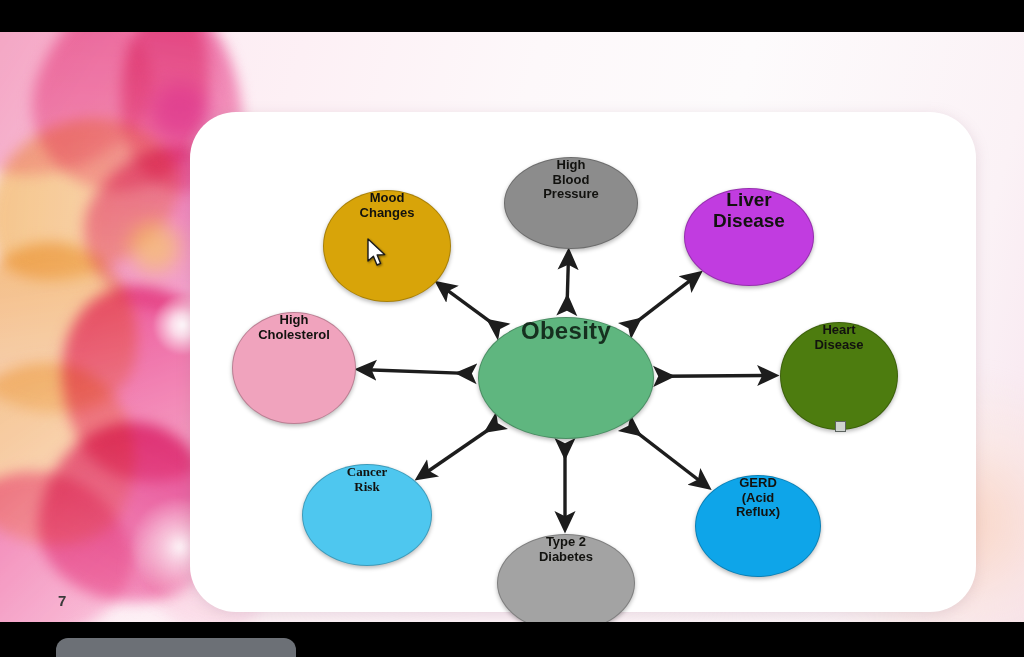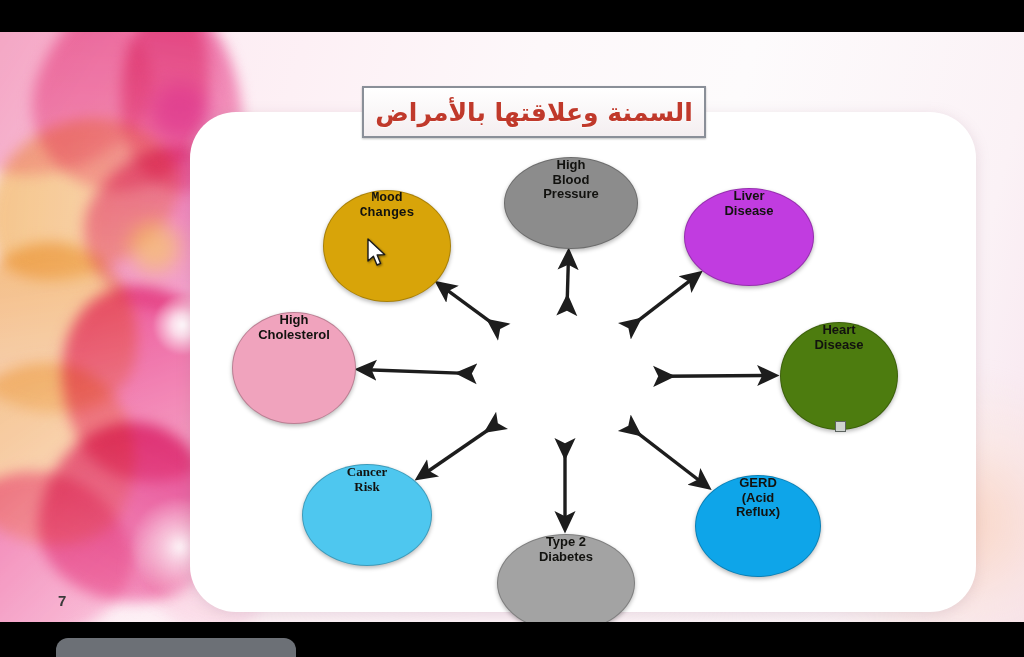--- a/index.html
+++ b/index.html
@@ -131,23 +131,20 @@
       <div class="petal" style="left:-70px;top:440px;width:200px;height:170px;background:linear-gradient(150deg,#ef4f9b,#fbc3dd);transform:rotate(-14deg);opacity:.72;"></div>
       <div class="petal2" style="left:150px;top:50px;width:60px;height:60px;background:#d8208a;opacity:.45;"></div>
       <div class="petal2" style="left:130px;top:190px;width:50px;height:50px;background:#f7d84a;opacity:.5;"></div>
       <div class="petal" style="left:150px;top:480px;width:120px;height:120px;background:linear-gradient(160deg,#f9c1d8,#fde6f0);transform:rotate(18deg);opacity:.6;"></div>
       <div id="bloom-star"></div>
       <div id="bloom-star2"></div>
       <div id="right-wash"></div>
       <div id="bottom-wash"></div>
     </div>
 
-    <div id="title-plaque">
-      <div id="title-text">السمنة وعلاقتها بالأمراض</div>
-    </div>
 
     <div id="card"></div>
 
     <div id="diagram">
       <svg id="arrows" viewBox="0 0 786 500">
         <defs>
           <marker id="ah" markerWidth="7" markerHeight="7" refX="3.2" refY="3.5" orient="auto" markerUnits="strokeWidth">
             <path d="M6.6,3.5 L0,0.4 L1.5,3.5 L0,6.6 Z" fill="#1d1d1d"></path>
           </marker>
         </defs>
@@ -157,46 +154,49 @@
             <line x1="443.0" y1="212.6" x2="503.6" y2="165.9"></line>
             <line x1="474.0" y1="264.3" x2="578.0" y2="263.5"></line>
             <line x1="442.9" y1="317.4" x2="512.5" y2="371.0"></line>
             <line x1="375.0" y1="337.0" x2="375.0" y2="410.0"></line>
             <line x1="303.1" y1="314.5" x2="234.1" y2="362.0"></line>
             <line x1="276.1" y1="261.4" x2="175.9" y2="257.7"></line>
           </g>
       </svg>
 
       <div id="node-layer">
-          <div class="node" style="left: 133px; top: 78px; width: 126px; height: 110px; background: rgb(216, 164, 9); font-size: 13px; border: 1px solid rgba(0, 0, 0, 0.22); font-family: Liberation Mono, monospace;">
+          <div class="node" style="left: 133px; top: 78px; width: 126px; height: 110px; background: rgb(216, 164, 9); font-size: 13px; border: 1px solid rgba(0, 0, 0, 0.22);">
             <span>Mood<br>Changes</span>
           </div>
           <div class="node" style="left: 314px; top: 45px; width: 132px; height: 90px; background: rgb(140, 140, 140); font-size: 13px; border: 1px solid rgba(0, 0, 0, 0.22);">
             <span>High<br>Blood<br>Pressure</span>
           </div>
-          <div class="node" style="left: 494px; top: 76px; width: 128px; height: 96px; background: rgb(193, 60, 224); font-size: 13px; border: 1px solid rgba(0, 0, 0, 0.22);">
+          <div class="node" style="left: 494px; top: 76px; width: 128px; height: 96px; background: rgb(193, 60, 224); font-size: 19px; border: 1px solid rgba(0, 0, 0, 0.22);">
             <span>Liver<br>Disease</span>
           </div>
           <div class="node" style="left: 590px; top: 210px; width: 116px; height: 106px; background: #4d7c0f; font-size: 13px; border: 1px solid rgba(0, 0, 0, 0.22);">
             <span>Heart<br>Disease</span>
           </div>
           <div class="node" style="left: 505px; top: 363px; width: 124px; height: 100px; background: #0ea5e9; font-size: 13px; border: 1px solid rgba(0, 0, 0, 0.22);">
             <span>GERD<br>(Acid<br>Reflux)</span>
           </div>
           <div class="node" style="left: 307px; top: 422px; width: 136px; height: 96px; background: #a3a3a3; font-size: 13px; border: 1px solid rgba(0, 0, 0, 0.22);">
             <span>Type 2<br>Diabetes</span>
           </div>
           <div class="node" style="left: 112px; top: 352px; width: 128px; height: 100px; background: rgb(78, 199, 239); font-size: 13px; border: 1px solid rgba(0, 0, 0, 0.22); font-family: Liberation Serif, serif;">
             <span>Cancer<br>Risk</span>
           </div>
           <div class="node" style="left: 42px; top: 200px; width: 122px; height: 110px; background: rgb(240, 163, 189); font-size: 13px; border: 1px solid rgba(0, 0, 0, 0.22);">
             <span>High<br>Cholesterol</span>
           </div>
         </div>
 
+      <div class="node" id="node-center" style="left: 288px; top: 205px; width: 174px; height: 120px; background: rgb(95, 182, 127);">
+        <span>Obesity</span>
+      </div>
 
       <div id="handle" style="left: 645px; top: 309px;"></div>
     </div>
 
     <div id="slide-number">7</div>
 
     <svg id="cursor" viewBox="0 0 22 30" style="left: 366px; top: 206px;">
       <path d="M2,1 L2,23 L7.4,18.2 L11,27 L14.6,25.4 L11.2,17 L18.6,16.6 Z" fill="#ffffff" stroke="#1a1a1a" stroke-width="1.4" stroke-linejoin="round"></path>
     </svg>
   </div>

